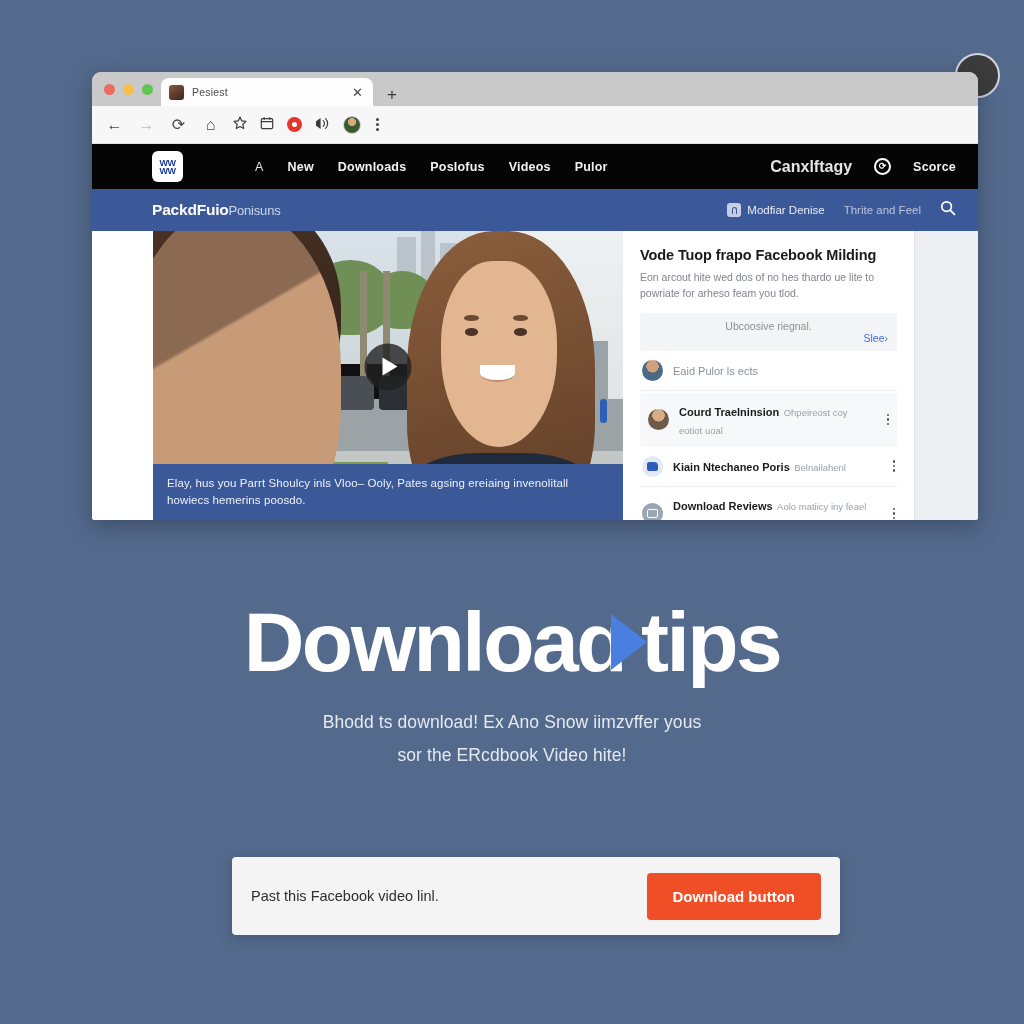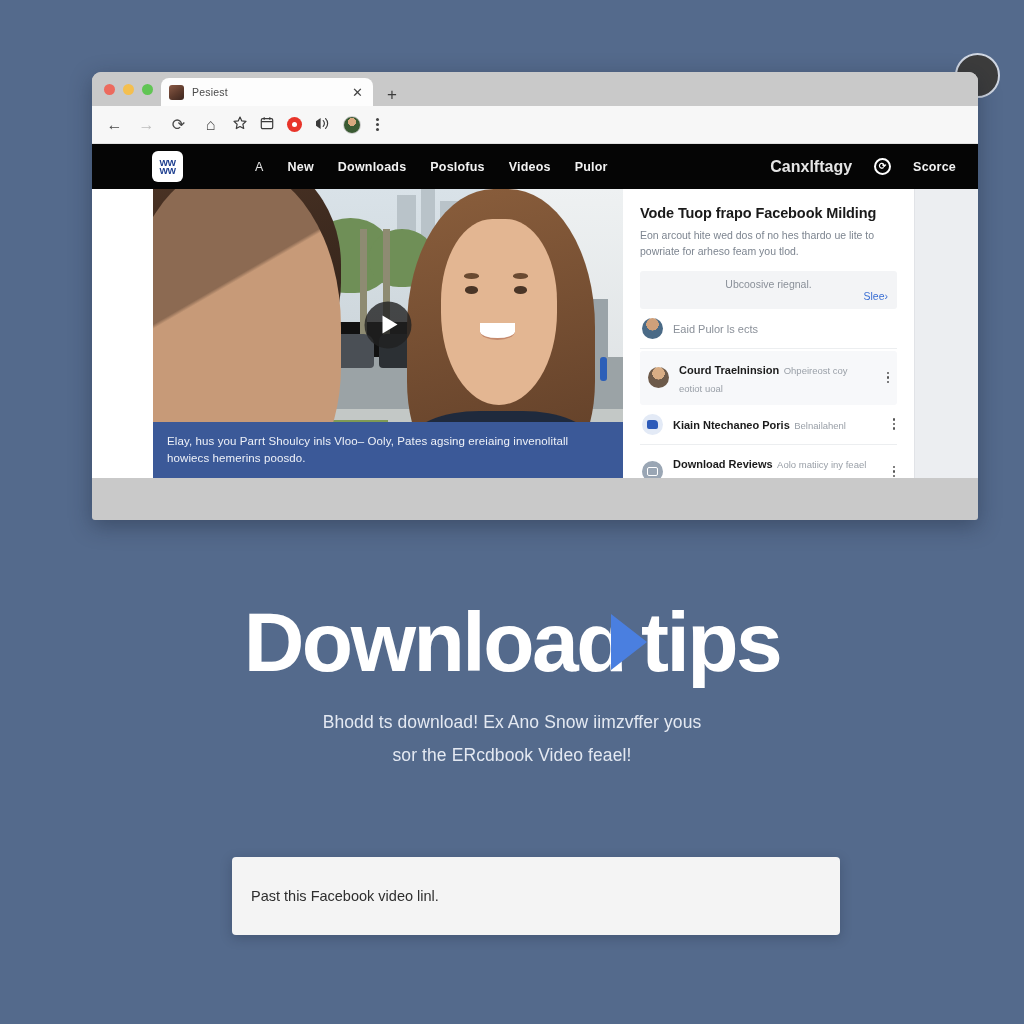--- a/index.html
+++ b/index.html
@@ -327,20 +327,38 @@
     </div>
     <div class="nav-right">
       <span class="nav-dim">Canxlftagy</span>
       <span class="nav-circ">
           <b>⟳</b>
         </span>
       <span class="nav-a">Scorce</span>
     </div>
   </div>
 
+  <div class="fbbar">
+    <div class="fb-brand"><span style="font-weight:bold;color:#fff;font-size:15.5px;">PackdFuio</span><span>Ponisuns</span></div>
+    <div class="fb-right">
+      <span class="fb-item">
+        <span class="fb-sq">
+            <i></i>
+          </span>
+        <span>Modfiar Denise</span>
+      </span>
+      <span class="fb-dim">Thrite and Feel</span>
+      <span>
+        <svg width="16" height="16" viewBox="0 0 16 16">
+            <circle cx="6.6" cy="6.6" r="4.8" fill="none" stroke="#fff" stroke-width="1.7"></circle>
+            <path d="M10.2 10.2l4.2 4.2" stroke="#fff" stroke-width="1.9" stroke-linecap="round"></path>
+          </svg>
+      </span>
+    </div>
+  </div>
 
   <div class="content">
     <div class="gutter-l"></div>
 
     <div class="videocol">
       <div class="thumb">
         <div class="sky"></div>
         <div class="bldg" style="left:52%;top:2%;width:4%;height:16%;"></div>
         <div class="bldg" style="left:57%;top:0%;width:3%;height:18%;"></div>
         <div class="bldg" style="left:61%;top:4%;width:5%;height:14%;"></div>
@@ -445,19 +463,20 @@
 </div>
 
 <div class="hero">
   <h1>
     <span>Downloaɑ</span>
     <span class="tri"></span>
     <span>tips</span>
   </h1>
   <div class="sub">
     <div>Bhodd ts download! Ex Ano Snow iimzvffer yous</div>
-    <div>sor the ERcdbook Video feael!</div>
+    <div>sor the ERcdbook Video hite!</div>
   </div>
 </div>
 
 <div class="downloadbar">
   <input class="paste-input" type="text" placeholder="Past this Facebook video linl." value="Past this Facebook video linl." style="">
+  <button class="dl-btn">Download button</button>
 </div>
 
 </body></html>

